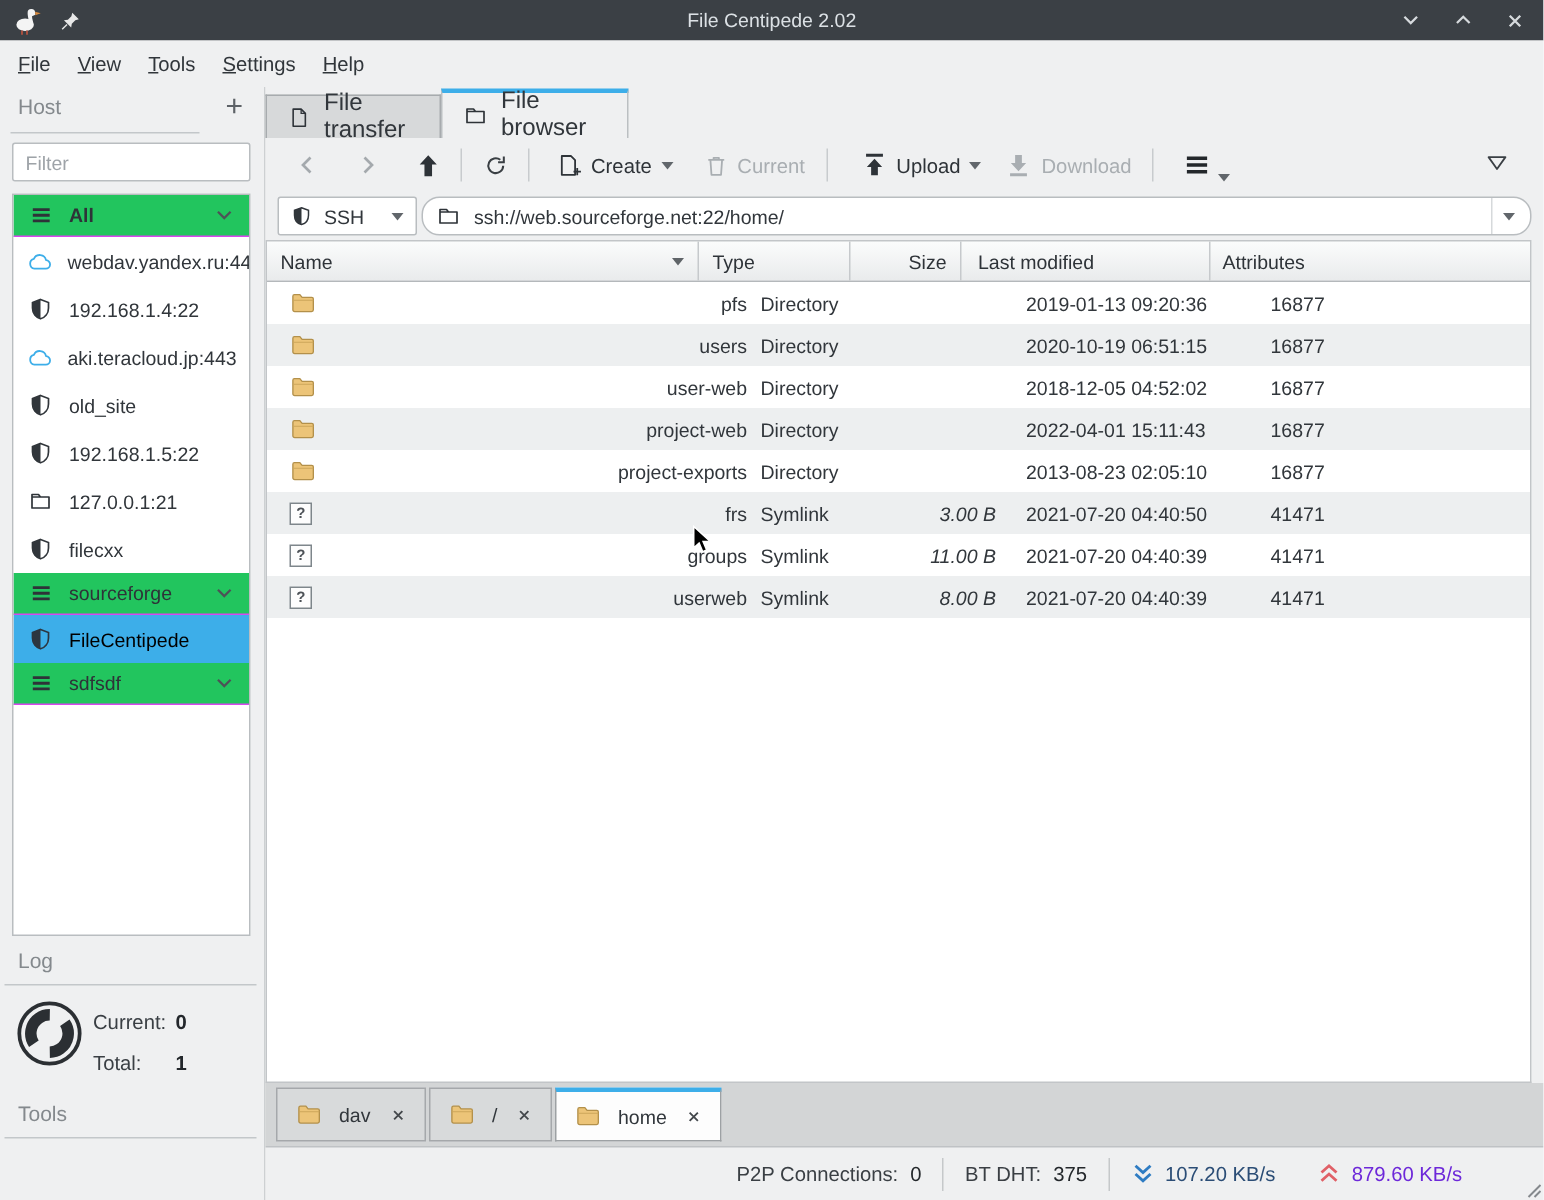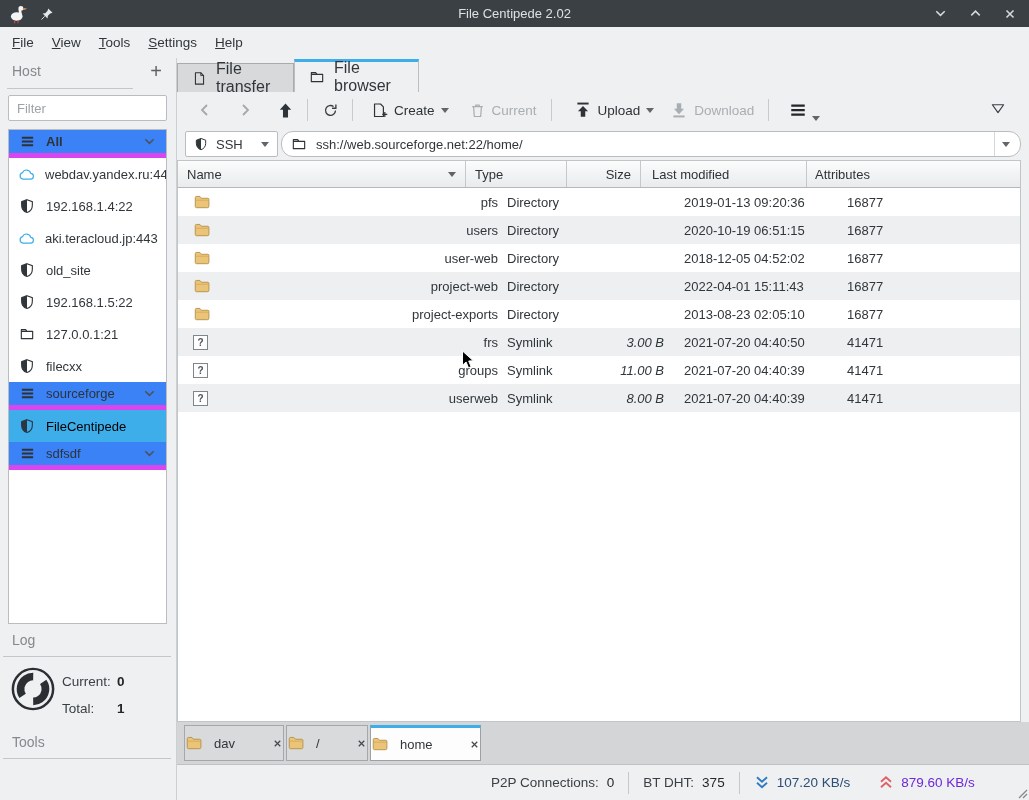--- a/index.html
+++ b/index.html
@@ -30,21 +30,21 @@
   .host-label { color:#84898d; font-size:14px; }
   .host-add { margin-left:auto; color:#5d6267; font-size:20px; line-height:16px; }
   .host-line { position:absolute; left:7px; top:30px; width:126px; border-top:1px solid #c3c7ca; }
   .filter-input { position:absolute; left:8px; top:37px; width:159px; height:26px;
     border:1px solid #b9bdc0; border-radius:2px; background:#fff; padding:0 8px;
     font:13px "Liberation Sans",sans-serif; color:#31363b; outline:none; }
   .filter-input::placeholder { color:#9ea3a8; }
   .host-list { position:absolute; left:8px; top:71px; width:159px; height:495px;
     background:#fff; border:1px solid #b9bdc0; overflow:hidden; }
   .srow { display:flex; align-items:center; padding:0 9px; gap:10px; }
-  .srow.group { height:28px; background:#3b82f6; border-bottom:5px solid #d946ef; color:#2e3338; }
+  .srow.group { height:28px; background:#22c55e; border-bottom:1px solid #d946ef; color:#2e3338; }
   .srow.group .glabel.bold { font-weight:bold; }
   .srow.server { height:32px; background:#fff; }
   .srow.server.selected { background:#3daee9; color:#000000; }
   .srow .chev { margin-left:auto; color:#4c5control156; color:#4d5257; }
   .sicon { width:18px; display:flex; justify-content:center; }
   .log-label { position:absolute; left:12px; top:574px; color:#84898d; font-size:14px; }
   .log-line { position:absolute; left:3px; right:5px; top:598px; border-top:1px solid #c3c7ca; }
   .sync-icon { position:absolute; left:10px; top:608px; }
   .cnt-label { position:absolute; left:62px; font-size:13.5px; color:#3a3f44; }
   .cnt-val { position:absolute; left:117px; font-weight:bold; color:#23272b; font-size:13.5px; }
@@ -108,21 +108,21 @@
   .td-type { width:101px; padding-left:9px; }
   .td-size { width:74px; text-align:right; padding-right:9px;font-style:italic; }
   .td-mod { width:166px; padding-left:11px; }
   .td-attr { flex:1; padding-left:8px; }
   .unk-icon { width:15px; height:15px; border:1px solid #7e868b; background:#fdfdfd; color:#4d5archive257; color:#4d5257;
     font-size:10px; font-weight:bold; display:flex; align-items:center; justify-content:center; }
 
   
   .bottomtabs { height:42px; flex:none; background:#d3d5d6; display:flex; align-items:flex-end;
     padding:0 0 3px 7px; gap:2px; }
-  .btab { height:36px; display:flex; align-items:center; gap:11px; padding:0 0;
+  .btab { height:36px; display:flex; align-items:center; gap:11px; padding:0 12px;
     background:#d8dadb; border:1px solid #a5a8ab; font-size:13px; }
   .btab.active { background:#fdfdfd; border-color:#9da1a4; border-top:3px solid #3daee9; }
   .btab .bx { margin-left:auto; color:#45494d; }
   .bt-dav { width:100px; } .bt-root { width:82px; } .bt-home { width:111px; }
 
   
   .statusbar { height:36px; flex:none; border-top:1px solid #bfc2c5; background:#eff0f1;
     display:flex; align-items:center; padding-left:314px; font-size:13.5px; position:relative; color:#3a3f44; }
   .sb-val { margin-left:8px; color:#23272b; }
   .sb-sep { width:1px; height:22px; background:#c5c8ca; margin:0 14px; }

